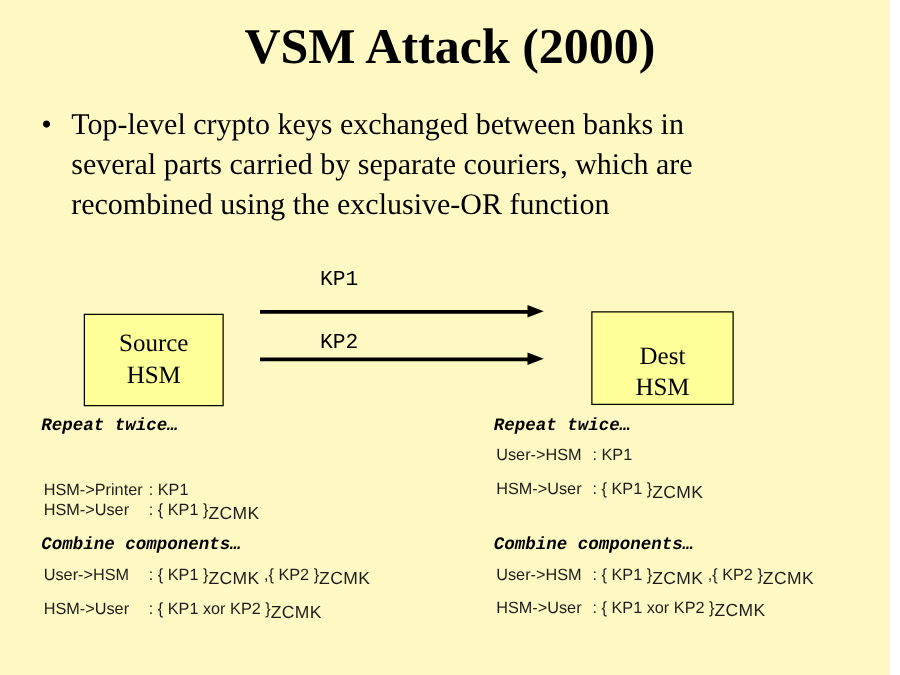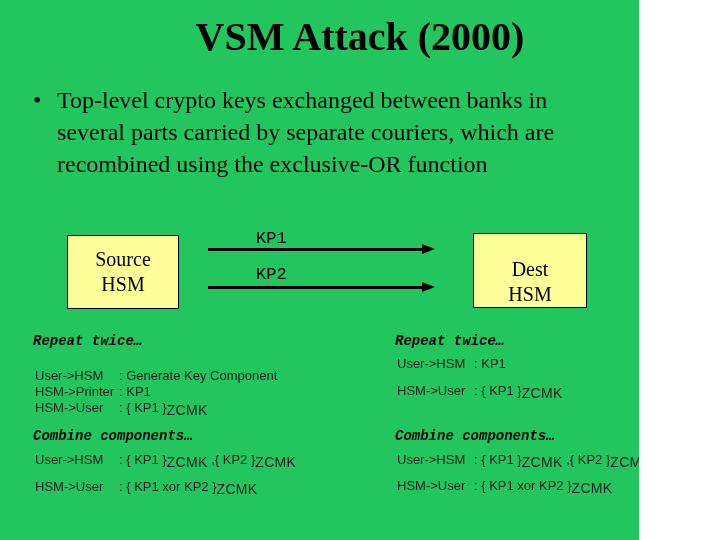--- a/index.html
+++ b/index.html
@@ -1,51 +1,52 @@
 <!DOCTYPE html>
 <html style="--box-fill: #FFFF99; --box-border: #000000; --ink: #000000;"><head>
 <meta charset="utf-8">
 <style>
   html,body { margin:0; padding:0; }
   .slide {
-    position:relative; width:639px; height:540px; background:#22c55e;
+    position:relative; width:712px; height:540px; background:#fef9c3;
     font-family:"Liberation Serif", serif; color:#000; overflow:hidden;
   }
   .title {
     position:absolute; left:0; top:13px; width:720px; margin:0;
     text-align:center; font-size:40px; font-weight:bold; line-height:48px;
     font-family:"Liberation Serif", serif;
   }
   .bullet-row { position:absolute; left:33px; top:84px; width:650px; display:flex; }
   .bullet-marker { font-size:24px; line-height:32px; width:24px; flex:0 0 24px; }
   .bullet-lines { font-size:24px; line-height:32px; }
   .bullet-lines div { white-space:nowrap; }
 
   .hsm-box {
     position:absolute; background:var(--box-fill,#FFFF99);
     border:1.5px solid var(--box-border,#000);
     display:flex; flex-direction:column; align-items:center; justify-content:center;
     font-size:20px; line-height:25px; text-align:center;
     font-family:"Liberation Serif", serif;
+    margin-top:16px;
   }
   .src-box { left:67px;  top:235px; width:110px; height:72px; }
   .dst-box { left:473px; top:233px; width:112px; height:73px;justify-content:flex-end; }
 
   .arrow-line { position:absolute; left:208px; width:216px; height:3px; background:var(--ink,#000); }
   .a1 { top:248px; } .a2 { top:286px; }
   .arrow-head {
     position:absolute; left:422px; width:0; height:0;
     border-left:13px solid var(--ink,#000);
     border-top:5px solid transparent; border-bottom:5px solid transparent;
   }
   .h1 { top:244px; } .h2 { top:282px; }
   .arrow-label {
     position:absolute; font-family:"Liberation Mono", monospace; font-size:17px; line-height:17px;
   }
-  .al1 { left:256px; top:230px; } .al2 { left:256px; top:266px; }
+  .al1 { left:256px; top:216px; } .al2 { left:256px; top:266px; }
 
   .pheader {
     position:absolute; font-family:Liberation Mono, monospace;
     font-weight:bold; font-style:italic; font-size:14px; line-height:16px; white-space:pre;
   }
   .prow {
     position:absolute; font-family:"Liberation Sans", sans-serif;
     font-size:13px; line-height:15px; white-space:pre; color:#1c1c1c;
   }
   .plabel { display:inline-block; width:84px; }
@@ -81,21 +82,20 @@
   <div class="arrow-line a2"></div>
   <div class="arrow-head h2"></div>
 
   <div class="hsm-box dst-box">
     <div>Dest</div>
     <div>HSM</div>
   </div>
 
   <div class="pheader" style="left:33px;top:333px">Repeat twice…</div>
 
-  <div class="prow" style="left:35px;top:368px"><span class="plabel">User-&gt;HSM</span><span>: Generate Key Component</span><span class="psub"></span><span></span><span class="psub"></span></div>
 
   <div class="prow" style="left:35px;top:384px"><span class="plabel">HSM-&gt;Printer</span><span>: KP1</span><span class="psub"></span><span></span><span class="psub"></span></div>
 
   <div class="prow" style="left:35px;top:400px"><span class="plabel">HSM-&gt;User</span><span>: { KP1 }</span><span class="psub">ZCMK</span><span></span><span class="psub"></span></div>
 
   <div class="pheader" style="left:33px;top:428px">Combine components…</div>
 
   <div class="prow" style="left:35px;top:452px"><span class="plabel">User-&gt;HSM</span><span>: { KP1 }</span><span class="psub">ZCMK</span><span> ,{ KP2 }</span><span class="psub">ZCMK</span></div>
 
   <div class="prow" style="left:35px;top:479px"><span class="plabel">HSM-&gt;User</span><span>: { KP1 xor KP2 }</span><span class="psub">ZCMK</span><span></span><span class="psub"></span></div>

